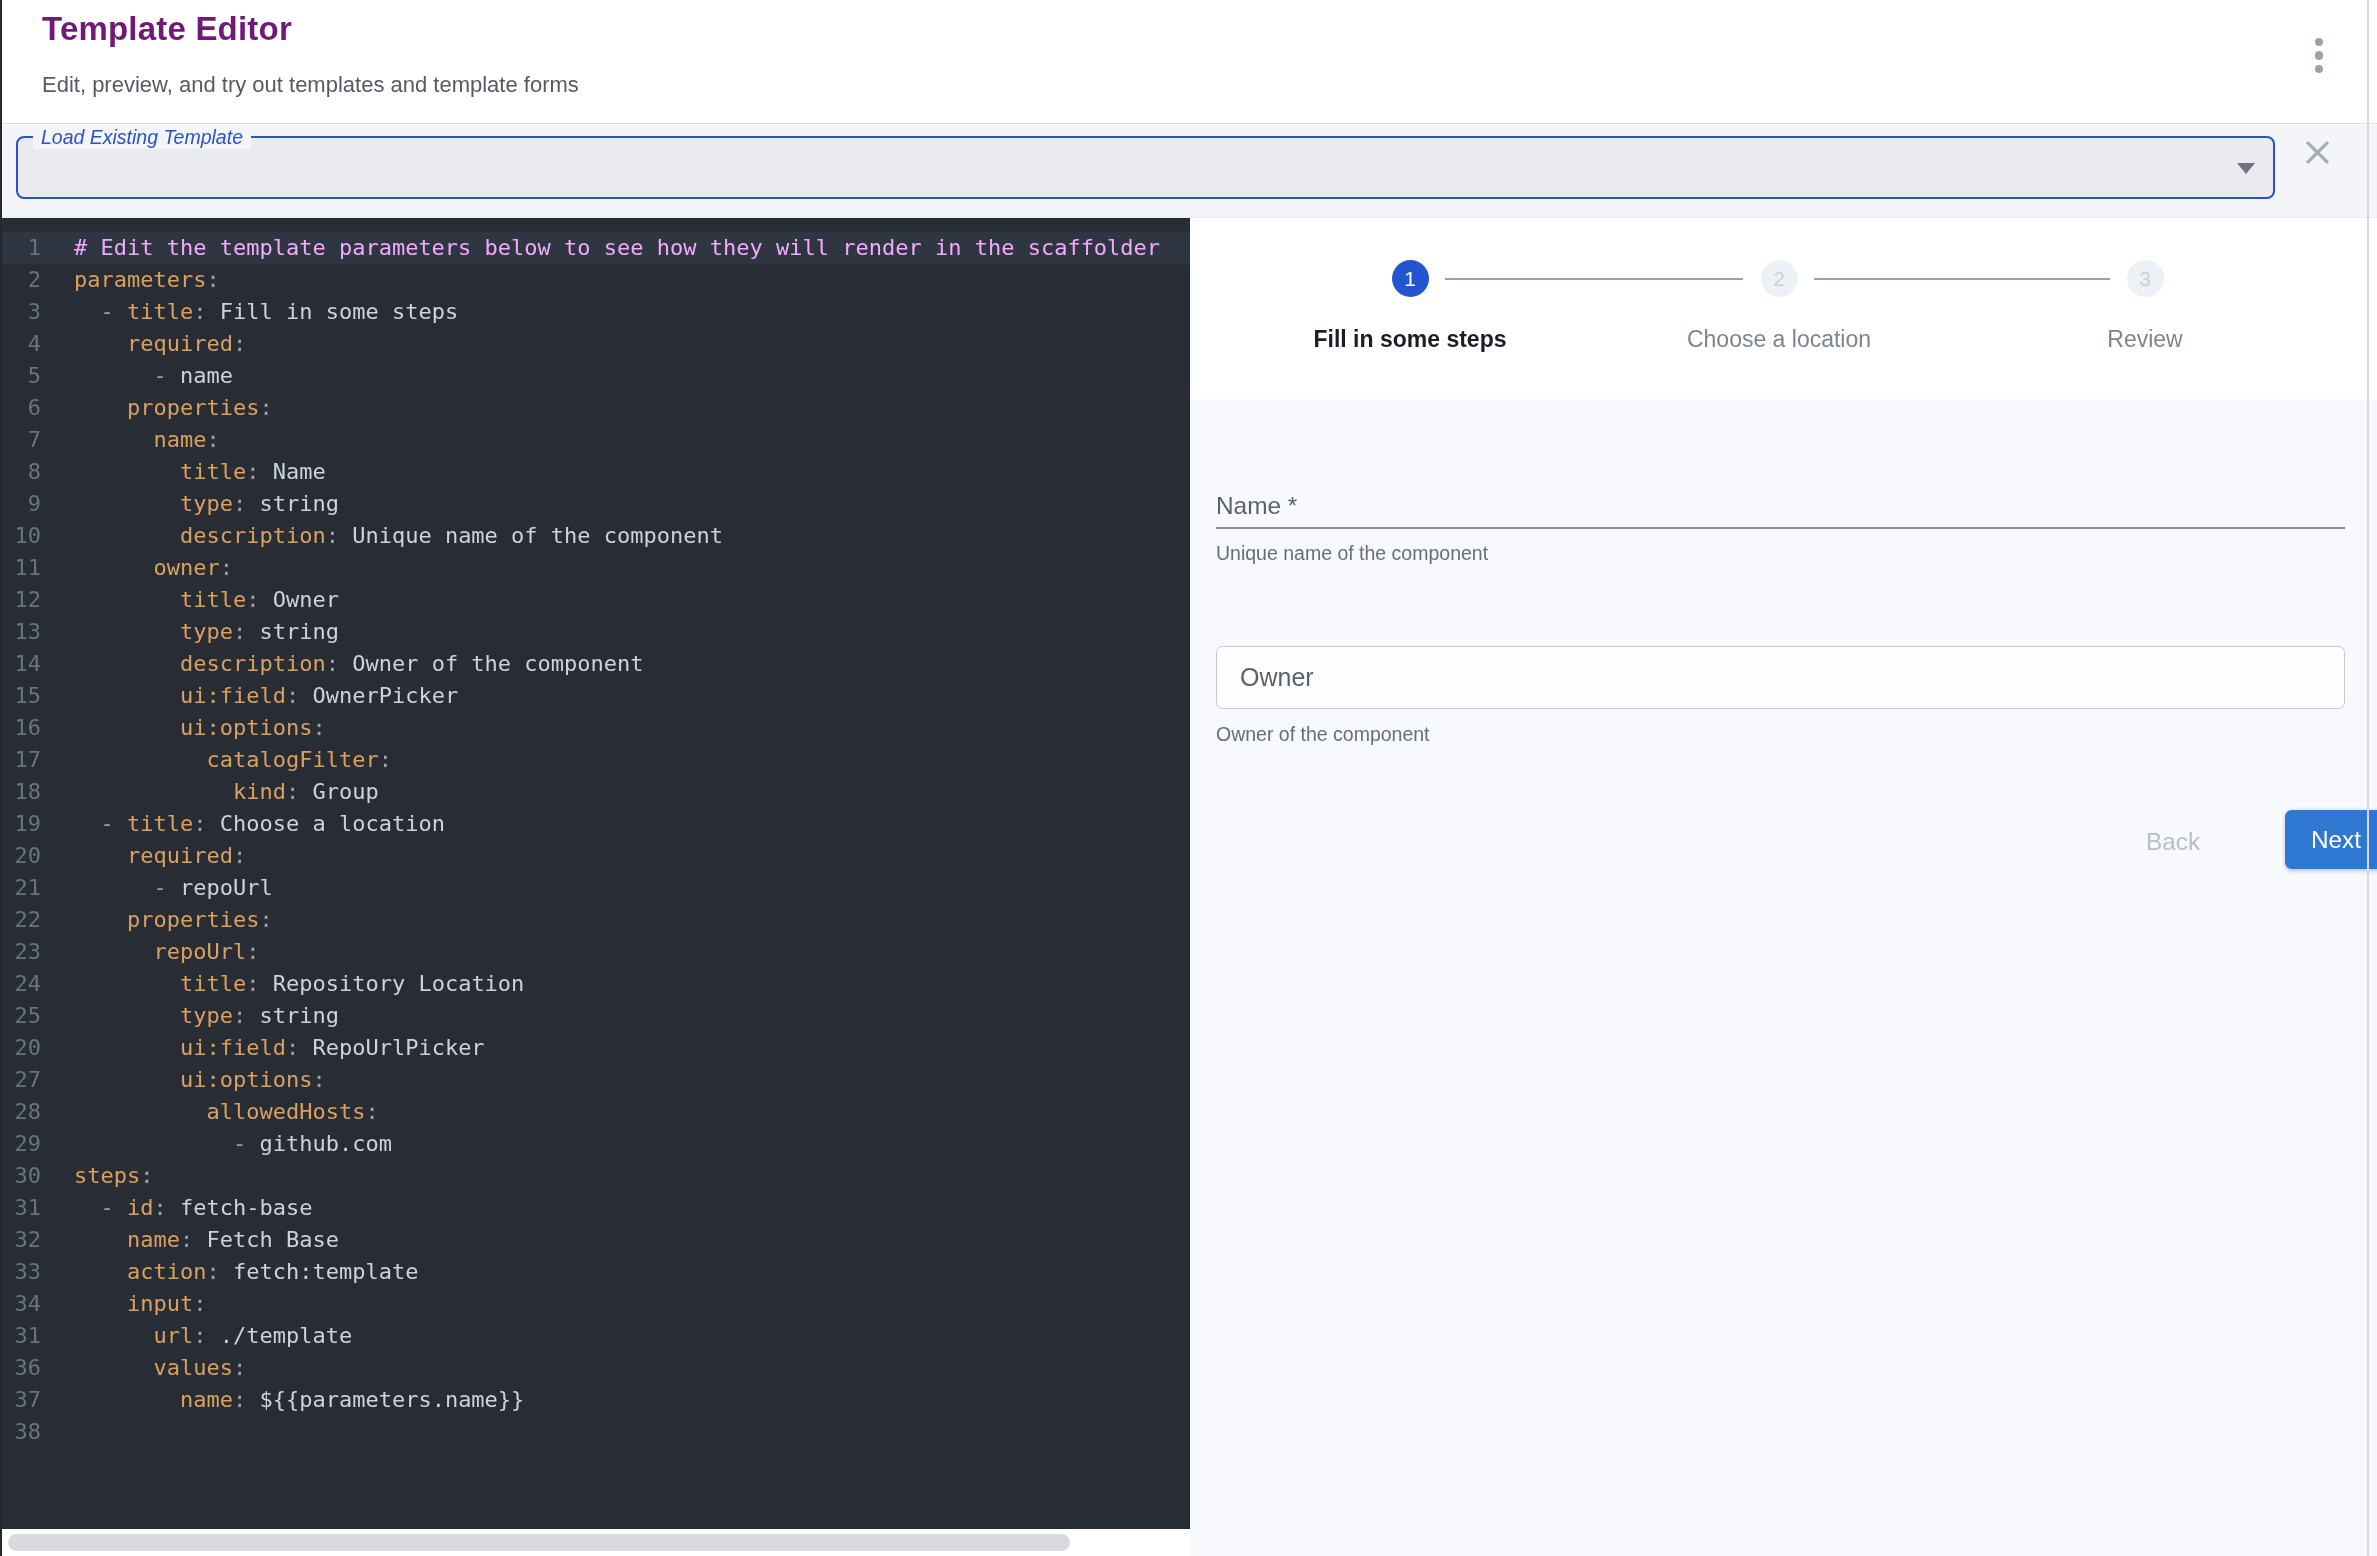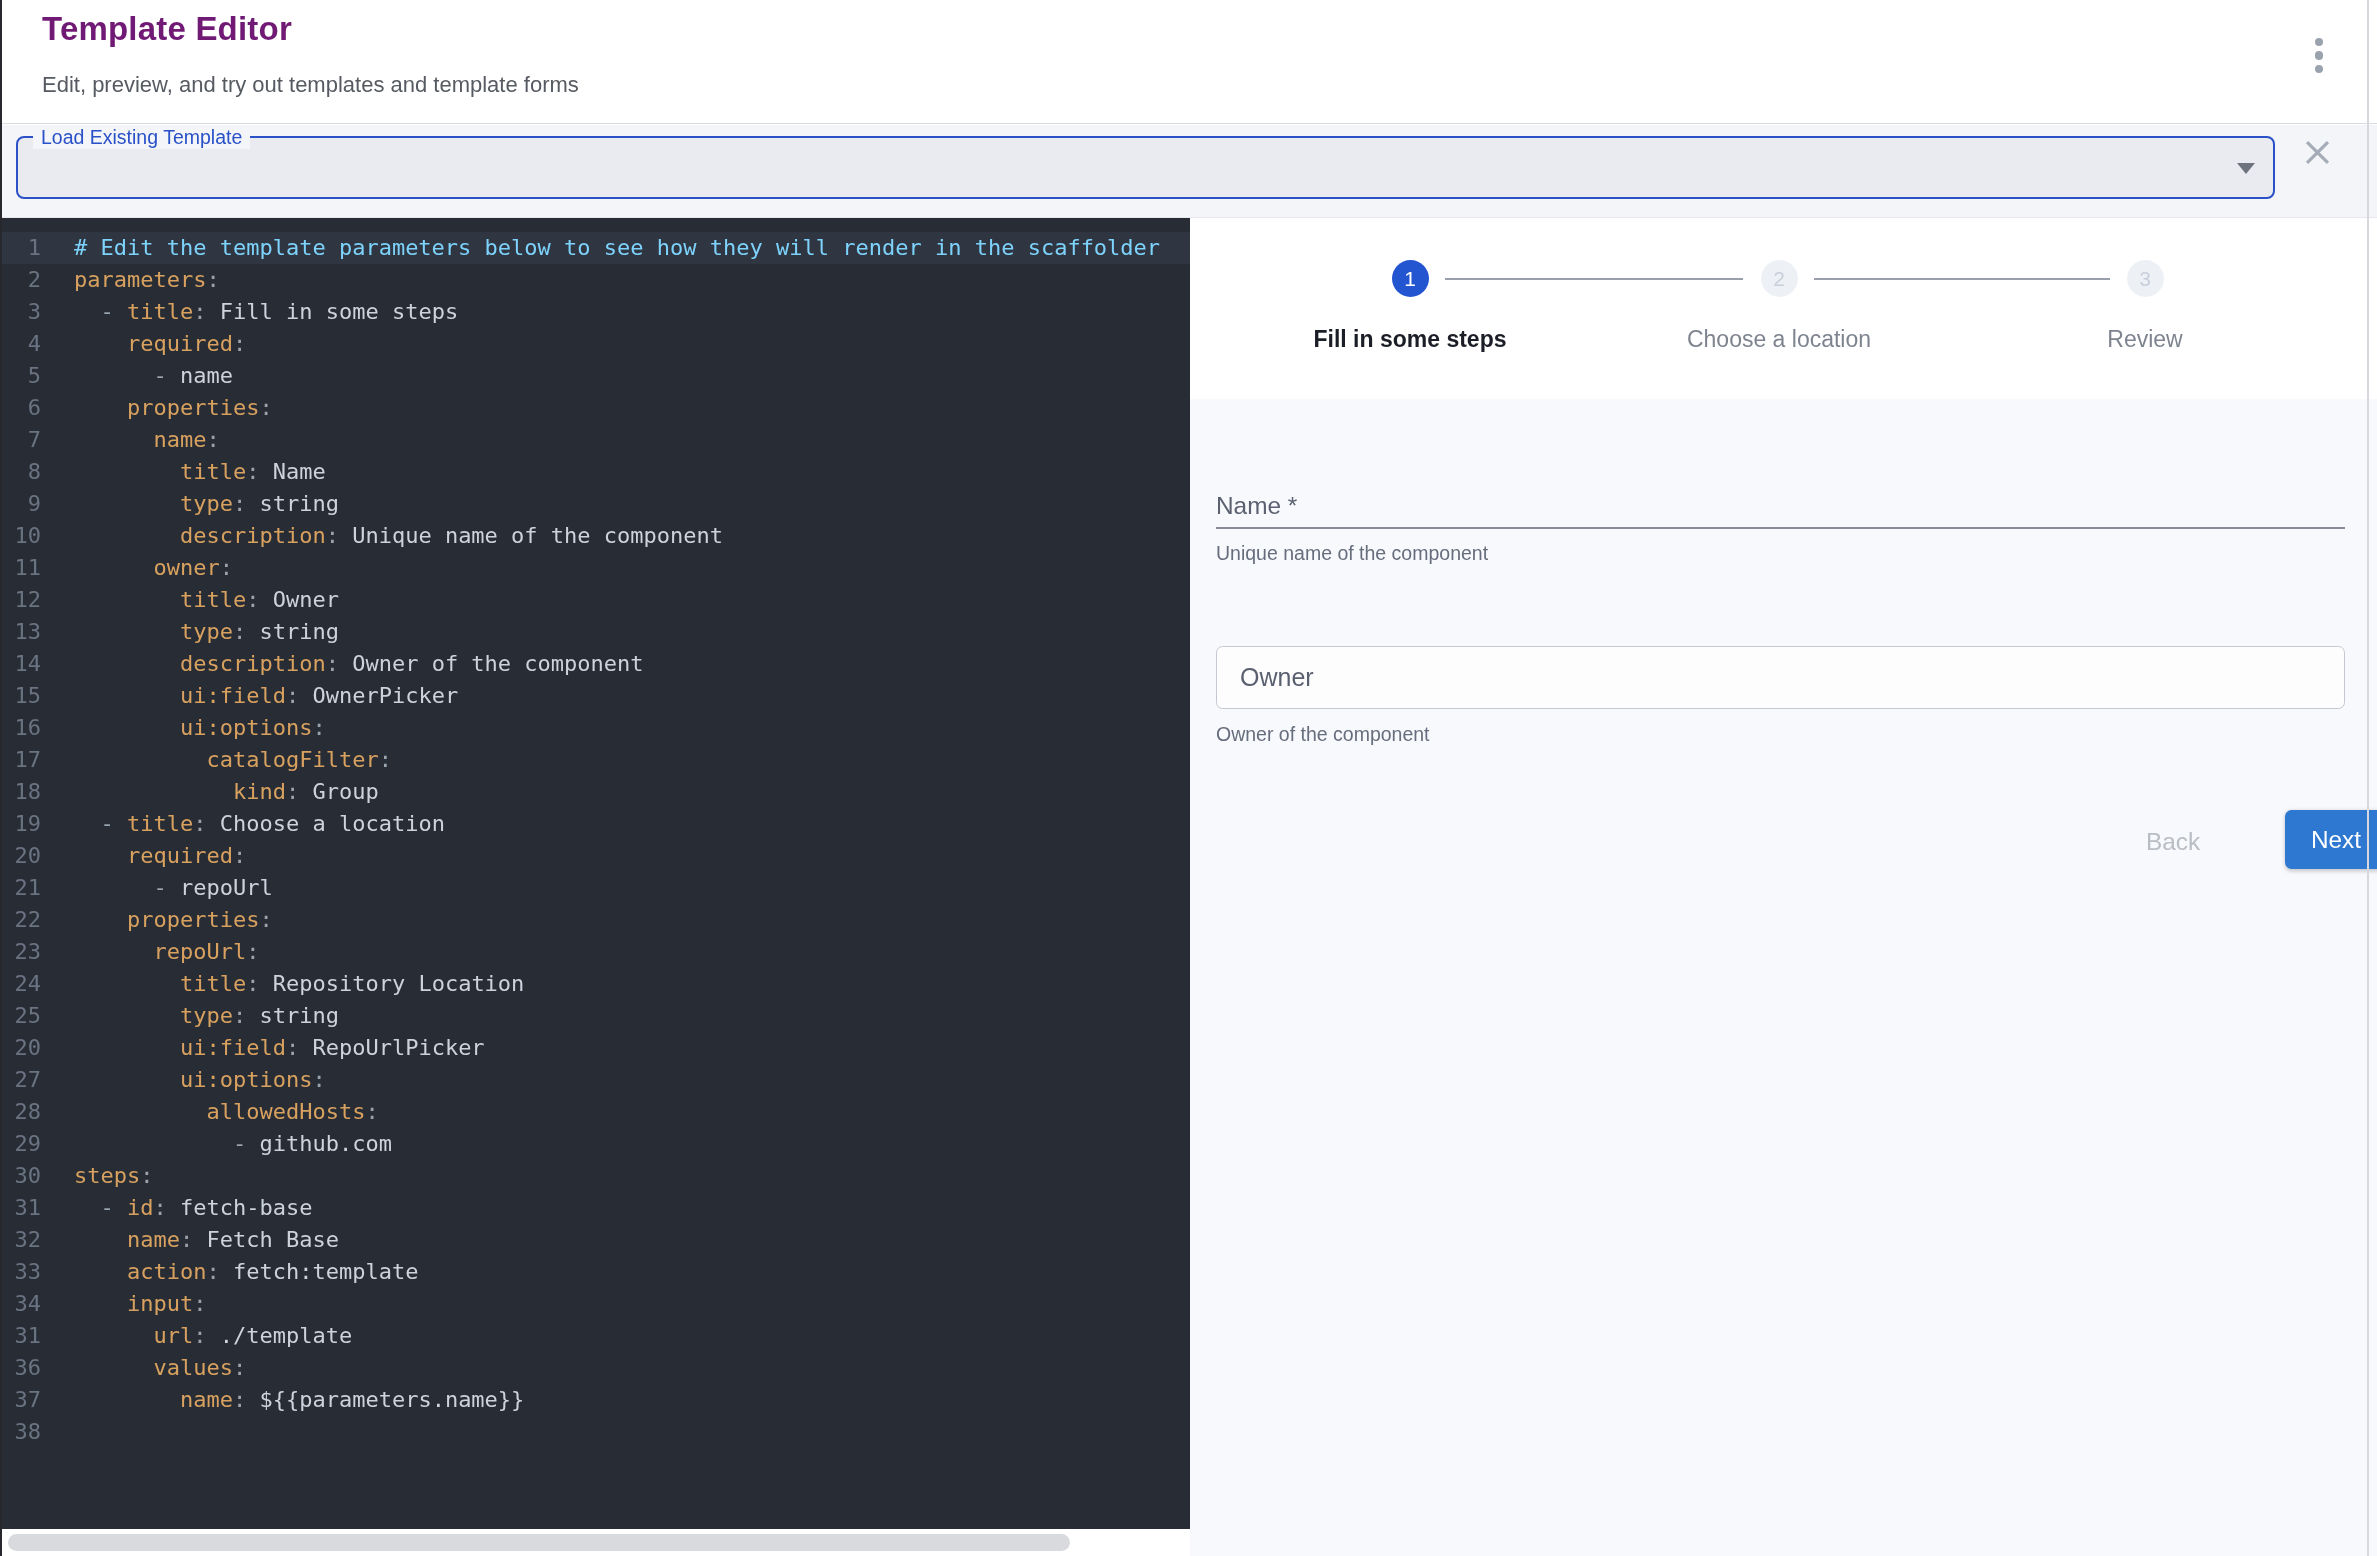--- a/index.html
+++ b/index.html
@@ -18,35 +18,35 @@
   .header { position:absolute; left:0; top:0; width:2377px; height:124px; background:#ffffff; border-bottom:1.6px solid #d9dbe0; }
   .page-title { position:absolute; left:42px; top:9.8px; font-size:33px; font-weight:700; color:#701a75; letter-spacing:0.2px; }
   .page-subtitle { position:absolute; left:42px; top:72px; font-size:22px; font-weight:400; color:#565a61; }
   .kebab-btn { position:absolute; left:2298px; top:28px; width:42px; height:55px; background:none; border:none; cursor:pointer;
     display:flex; flex-direction:column; align-items:center; justify-content:center; gap:5.7px; }
   .kebab-btn i { width:8.1px; height:8.1px; border-radius:50%; background:#9aa2ae; display:block; }
 
   
   .load-bar { position:absolute; left:0; top:125px; width:2377px; height:93px; background:#f3f5f8; border-bottom:0.8px solid #e7e9ee; }
   .tpl-select { position:absolute; left:16.3px; top:11.4px; width:2259px; height:63px; background:#e9ebf1;
-    border:2.4px solid #2a51c8; border-radius:8.1px; cursor:pointer; }
+    border:2.4px solid #2a51c8; border-radius:8.1px; cursor:pointer;font-style:italic; }
   .tpl-select-label { position:absolute; left:14.6px; top:-12.2px; padding:0 8.1px; font-size:19.5px; color:#2a51c8; background:#f3f5f8; }
   .tpl-caret { position:absolute; right:18px; top:24.4px; width:0; height:0;
     border-left:9.8px solid transparent; border-right:9.8px solid transparent; border-top:11.4px solid #6e737d; }
   .clear-btn { position:absolute; left:2296px; top:8.1px; width:42px; height:42px; background:none; border:none; cursor:pointer; }
 
   
   .editor { position:absolute; left:0; top:218px; width:1190px; height:1312px; background:#282d35; overflow:hidden;
     font-family:"DejaVu Sans Mono", monospace; font-size:22px; }
   .code-lines { padding-top:14px; }
   .cl { display:flex; height:32px; line-height:32px; white-space:pre; }
   .cl.hl { background:#303641; }
   .ln { flex:0 0 41px; text-align:right; color:#6a7382; user-select:none; }
   .ct { white-space:pre; padding-left:33px; }
-  .cm { color:#7dd3fc; }
+  .cm { color:#f0abfc; }
   .k  { color:#d9a15f; }
   .p  { color:#9aa3b0; }
   .v  { color:#ccd3dd; }
 
   
   .hscroll { position:absolute; left:0; top:1529px; width:1190px; height:27px; background:#ffffff; }
   .hthumb { position:absolute; left:8.1px; top:4.9px; width:1062px; height:17px; background:#d9dade; border-radius:9px; }
 
   
   .panel { position:absolute; left:1190px; top:218px; width:1187px; height:1338px; background:#ffffff; }

